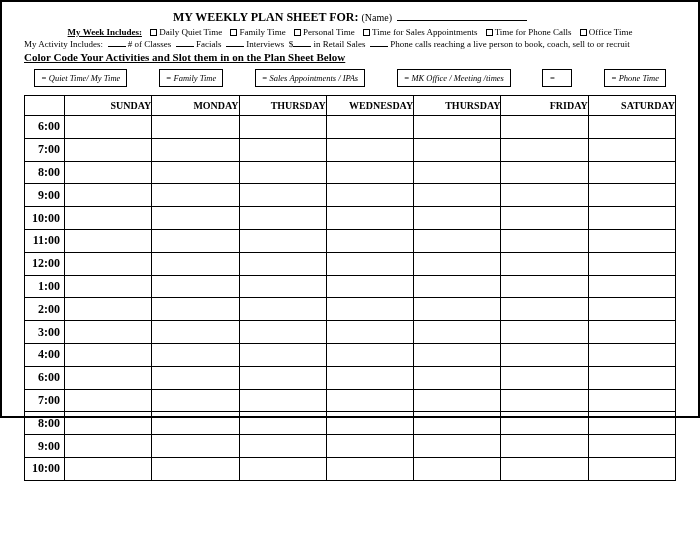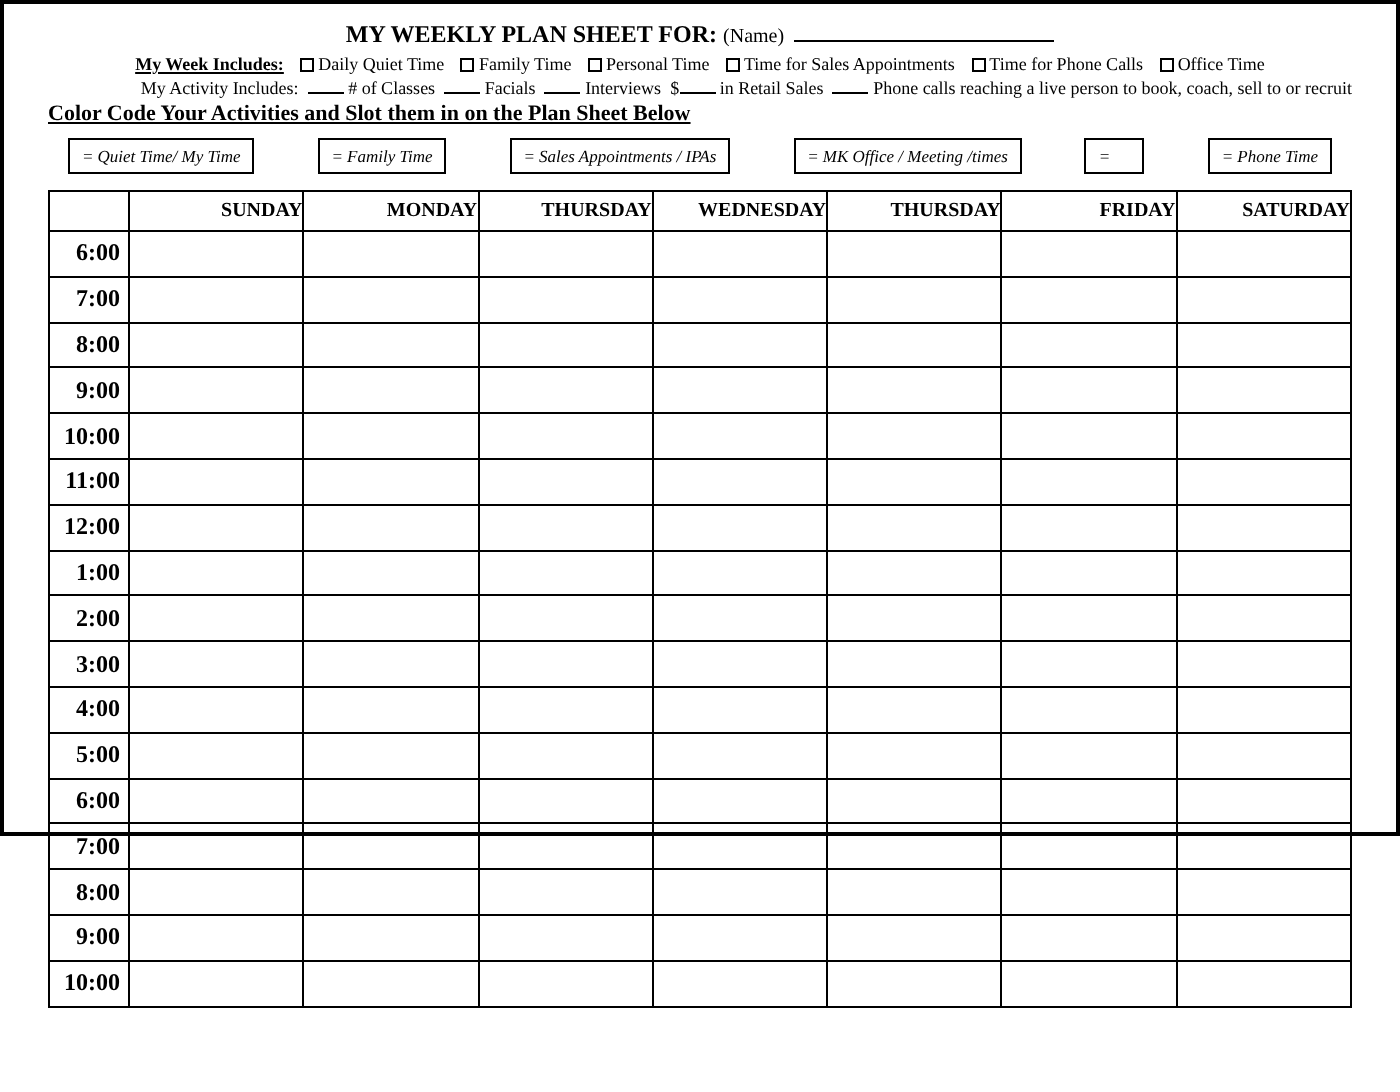--- a/index.html
+++ b/index.html
@@ -48,21 +48,21 @@
   .cb {
     display: inline-block;
     width: 7px;
     height: 7px;
     border: 1px solid #000;
     margin: 0 2px 0 6px;
     vertical-align: middle;
   }
   .activity-line {
     font-size: 9px;
-    text-align: right;
+    text-align: left;
     margin-bottom: 2px;
   }
   .small-blank {
     display: inline-block;
     border-bottom: 1px solid #000;
     width: 18px;
     height: 8px;
     vertical-align: baseline;
   }
   .color-code {
@@ -284,30 +284,20 @@
           <td class="timecell">4:00</td>
           <td></td>
           <td></td>
           <td></td>
           <td></td>
           <td></td>
           <td></td>
           <td></td>
         </tr>
         <tr>
-          <td class="timecell">5:00</td>
-          <td></td>
-          <td></td>
-          <td></td>
-          <td></td>
-          <td></td>
-          <td></td>
-          <td></td>
-        </tr>
-        <tr>
           <td class="timecell">6:00</td>
           <td></td>
           <td></td>
           <td></td>
           <td></td>
           <td></td>
           <td></td>
           <td></td>
         </tr>
         <tr>

